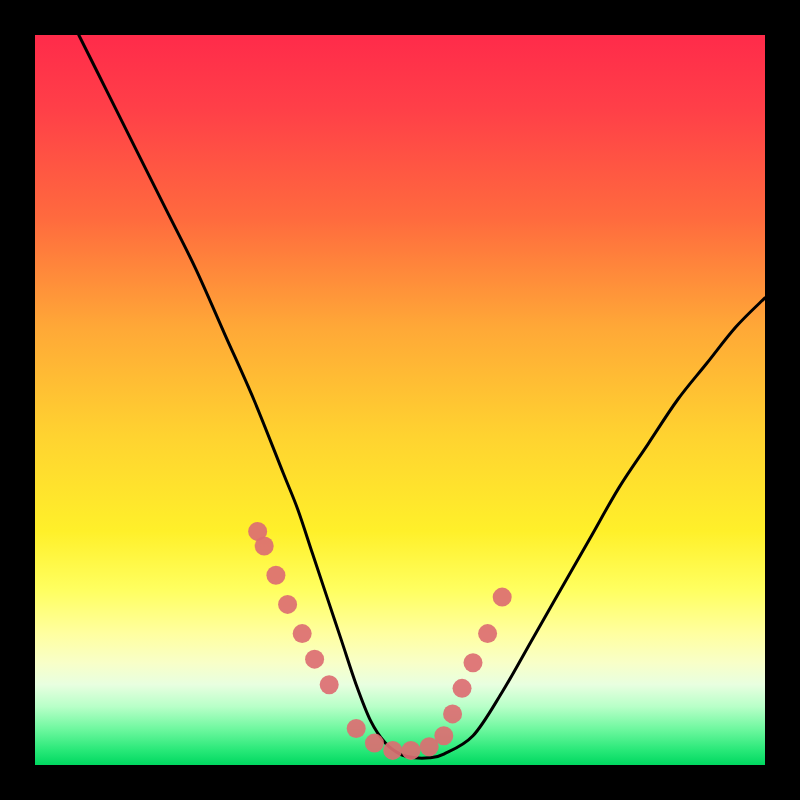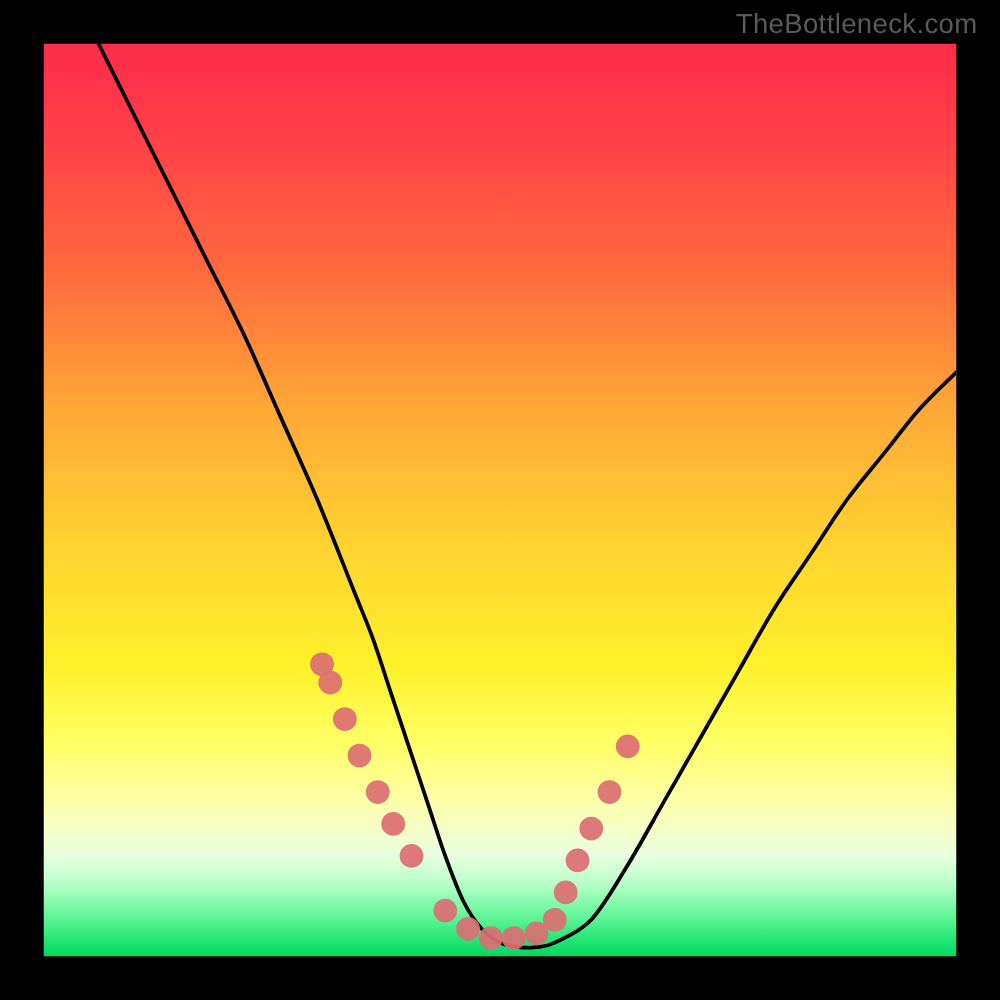--- a/index.html
+++ b/index.html
@@ -57,21 +57,20 @@
     left: 0;
     top: 0;
     width: 730px;
     height: 730px;
   }
 </style>
 </head>
 <body>
 
 <div class="frame">
-  <div class="watermark">TheBottleneck.com</div>
   <div class="plot">
     <svg class="curve" viewBox="0 0 730 730">
       <path id="curve-path" fill="none" stroke="#000" stroke-width="3" stroke-linecap="round" d="M 43.8 0 C 48.666666666666664 9.733333333333329, 63.266666666666666 38.933333333333294, 73 58.39999999999998 C 82.73333333333333 77.86666666666666, 92.46666666666667 97.33333333333339, 102.2 116.80000000000007 C 111.93333333333334 136.26666666666674, 121.66666666666667 155.7333333333334, 131.4 175.20000000000005 C 141.13333333333333 194.66666666666669, 150.86666666666667 212.91666666666663, 160.6 233.59999999999997 C 170.33333333333331 254.2833333333333, 180.06666666666666 277.4, 189.8 299.3 C 199.53333333333336 321.20000000000005, 209.26666666666665 341.8833333333333, 219 365 C 228.73333333333335 388.1166666666667, 240.9 419.75, 248.20000000000002 438 C 255.50000000000003 456.25, 257.93333333333334 461.1166666666667, 262.8 474.5 C 267.6666666666667 487.8833333333333, 272.5333333333333 503.69999999999993, 277.4 518.3 C 282.26666666666665 532.9, 287.1333333333333 547.5, 292 562.1 C 296.8666666666667 576.7, 301.7333333333333 591.3, 306.59999999999997 605.9 C 311.46666666666664 620.5, 316.3333333333333 636.3166666666667, 321.2 649.7 C 326.06666666666666 663.0833333333334, 330.93333333333334 676.4666666666667, 335.8 686.2 C 340.6666666666667 695.9333333333334, 345.5333333333333 702.625, 350.4 708.1 C 355.26666666666665 713.575, 360.1333333333333 716.6166666666666, 365 719.05 C 369.8666666666667 721.4833333333333, 374.73333333333335 722.0916666666667, 379.6 722.7 C 384.4666666666667 723.3083333333334, 389.33333333333337 723.3083333333334, 394.20000000000005 722.7 C 399.0666666666667 722.0916666666667, 401.5 722.6999999999999, 408.8 719.05 C 416.1 715.4, 428.26666666666665 711.1416666666667, 438 700.8 C 447.73333333333335 690.4583333333333, 457.46666666666664 672.8166666666666, 467.2 657 C 476.93333333333334 641.1833333333334, 486.6666666666667 622.9333333333333, 496.40000000000003 605.9 C 506.1333333333334 588.8666666666667, 515.8666666666667 571.8333333333333, 525.6 554.8 C 535.3333333333334 537.7666666666667, 545.0666666666666 520.7333333333333, 554.8 503.7 C 564.5333333333333 486.6666666666667, 574.2666666666667 468.4166666666667, 584 452.6 C 593.7333333333333 436.78333333333336, 603.4666666666666 423.40000000000003, 613.1999999999999 408.8 C 622.9333333333333 394.2, 632.6666666666666 378.3833333333333, 642.4 365 C 652.1333333333333 351.6166666666667, 661.8666666666667 340.66666666666663, 671.6 328.49999999999994 C 681.3333333333334 316.33333333333326, 691.0666666666666 302.95, 700.8 292 C 710.5333333333333 281.05, 725.1333333333333 267.6666666666667, 730 262.8"></path>
       <g id="dots">
           <circle cx="222.65" cy="496.4" r="9.5" fill="#dc6e72" fill-opacity="0.92"></circle>
           <circle cx="229.22" cy="511" r="9.5" fill="#dc6e72" fill-opacity="0.92"></circle>
           <circle cx="240.9" cy="540.2" r="9.5" fill="#dc6e72" fill-opacity="0.92"></circle>
           <circle cx="252.58" cy="569.4" r="9.5" fill="#dc6e72" fill-opacity="0.92"></circle>
           <circle cx="267.18" cy="598.6" r="9.5" fill="#dc6e72" fill-opacity="0.92"></circle>
           <circle cx="279.59" cy="624.15" r="9.5" fill="#dc6e72" fill-opacity="0.92"></circle>

